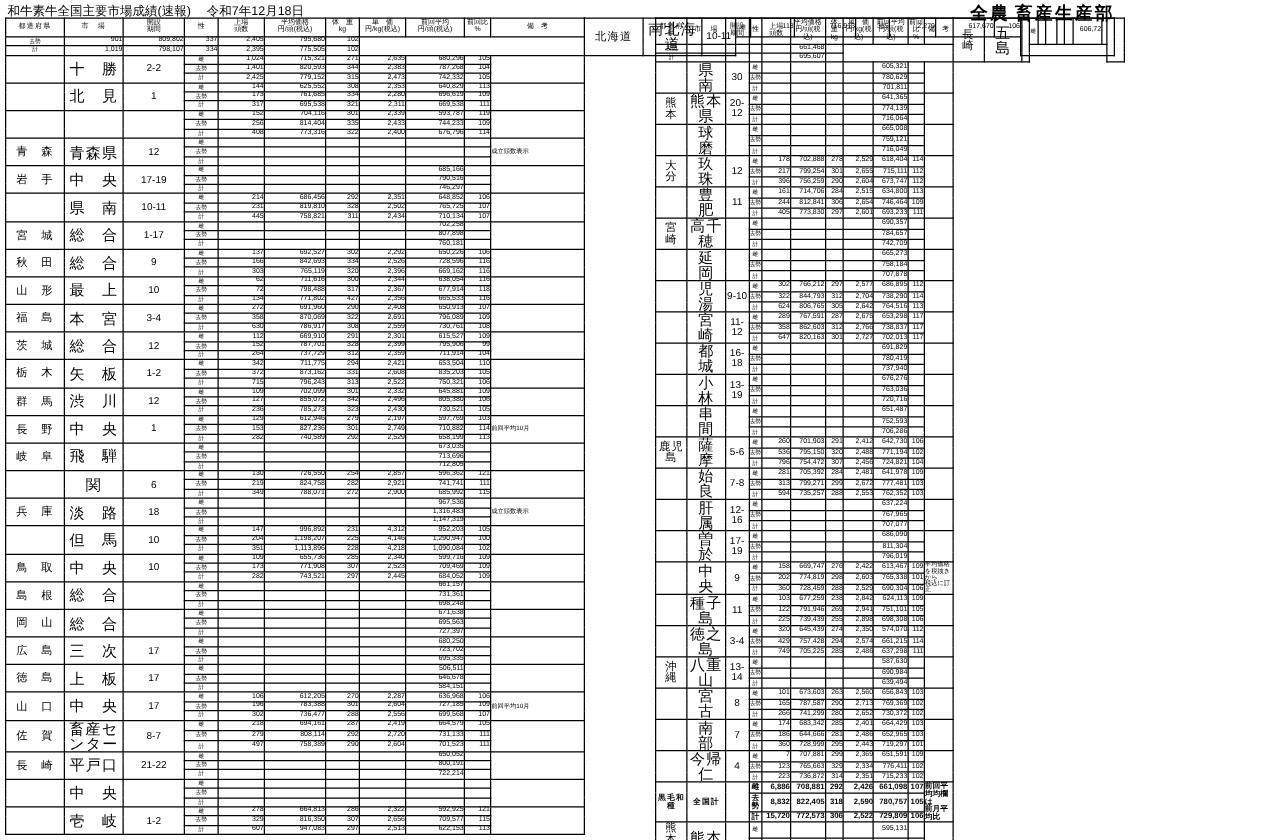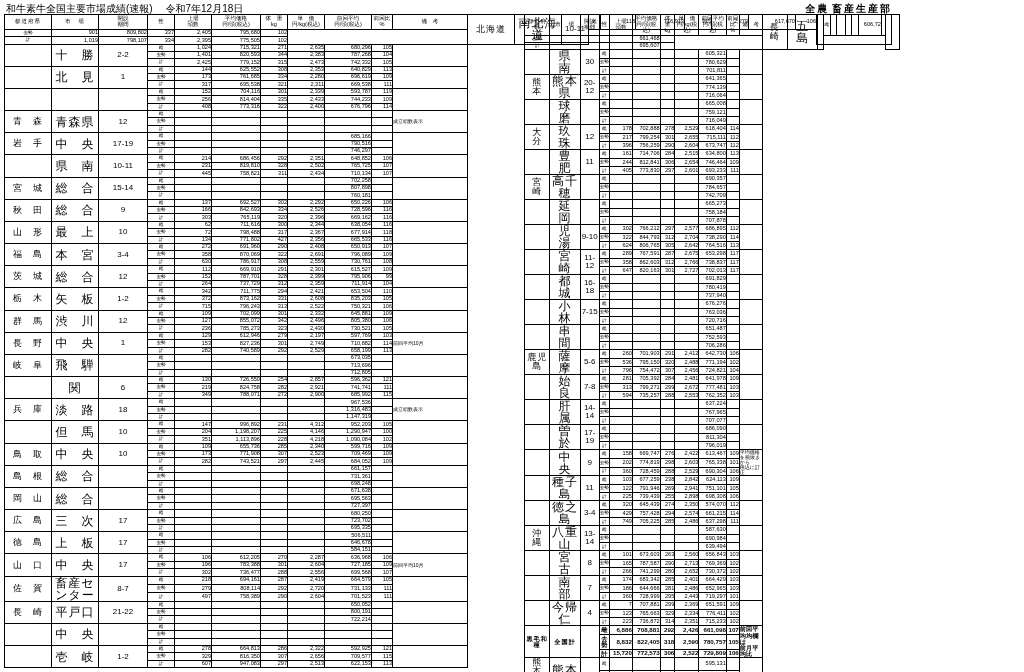--- a/index.html
+++ b/index.html
@@ -1,20 +1,20 @@
 <!DOCTYPE html>
 <html><head>
 <meta charset="utf-8">
 <style>
   html,body{margin:0;padding:0;background:#fff;}
   body{width:1024px;height:672px;font-family:"Liberation Sans",sans-serif;color:#000;}
   .page{position:relative;width:900px;height:672px;overflow:hidden;}
   .title-bar{position:absolute;left:6px;top:2px;font-size:10px;letter-spacing:0;}
   .title-bar .date{margin-left:10px;}
-  .right-title{position:absolute;right:8px;top:2px;font-size:10px;}
+  .right-title{position:absolute;right:8px;top:2px;font-size:14px;}
   .right-title .b{font-weight:bold;letter-spacing:2px;}
   table{border-collapse:collapse;}
   .tbl{position:absolute;top:14px;font-size:5.2px;line-height:1.0;}
   .tbl.left{left:4px;}
   .tbl.right{left:524px;}
   .tbl td,.tbl th{border:0.5px solid #000;padding:0;margin:0;vertical-align:middle;}
   .hdr td{text-align:center;font-size:5.6px;font-weight:normal;padding:1px 0;line-height:1.05;}
   .pref{width:46px;text-align:center;font-size:9px;letter-spacing:1px;}
   .mkt{width:46px;text-align:center;font-size:12px;letter-spacing:1px;}
   .per{width:26px;text-align:center;font-size:8px;}
@@ -272,21 +272,21 @@
           <td class="num">445</td>
           <td class="price">758,821</td>
           <td class="wt">311</td>
           <td class="unit">2,434</td>
           <td class="prev">710,134</td>
           <td class="ratio">107</td>
         </tr>
         <tr class="rowh">
           <td class="pref" rowspan="3">宮　城</td>
           <td class="mkt" rowspan="3">総　合</td>
-          <td class="per" rowspan="3">15-14</td>
+          <td class="per" rowspan="3">1-17</td>
           <td class="sex">雌</td>
           <td class="num"></td>
           <td class="price"></td>
           <td class="wt"></td>
           <td class="unit"></td>
           <td class="prev">702,258</td>
           <td class="ratio"></td>
           <td class="note" rowspan="3"></td>
         </tr>
         <tr class="rowh">
@@ -1312,21 +1312,21 @@
           <td class="num"></td>
           <td class="price"></td>
           <td class="wt"></td>
           <td class="unit"></td>
           <td class="prev">737,940</td>
           <td class="ratio"></td>
         </tr>
         <tr class="rowh">
           <td class="pref" rowspan="3"></td>
           <td class="mkt" rowspan="3">小　林</td>
-          <td class="per" rowspan="3">7-15</td>
+          <td class="per" rowspan="3">13-19</td>
           <td class="sex">雌</td>
           <td class="num"></td>
           <td class="price"></td>
           <td class="wt"></td>
           <td class="unit"></td>
           <td class="prev">676,276</td>
           <td class="ratio"></td>
           <td class="note" rowspan="3"></td>
         </tr>
         <tr class="rowh">
@@ -1436,21 +1436,21 @@
           <td class="num">594</td>
           <td class="price">735,257</td>
           <td class="wt">288</td>
           <td class="unit">2,553</td>
           <td class="prev">762,352</td>
           <td class="ratio">103</td>
         </tr>
         <tr class="rowh">
           <td class="pref" rowspan="3"></td>
           <td class="mkt" rowspan="3">肝　属</td>
-          <td class="per" rowspan="3">14-14</td>
+          <td class="per" rowspan="3">12-16</td>
           <td class="sex">雌</td>
           <td class="num"></td>
           <td class="price"></td>
           <td class="wt"></td>
           <td class="unit"></td>
           <td class="prev">637,224</td>
           <td class="ratio"></td>
           <td class="note" rowspan="3"></td>
         </tr>
         <tr class="rowh">

